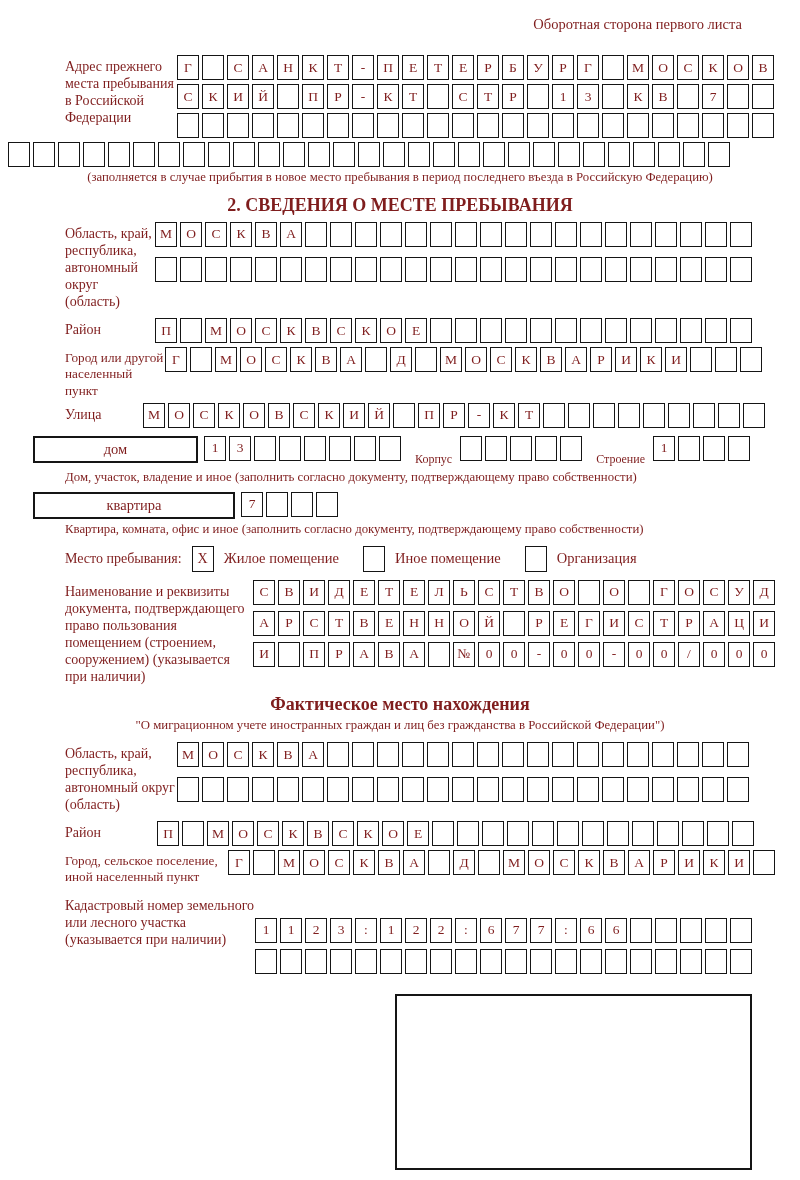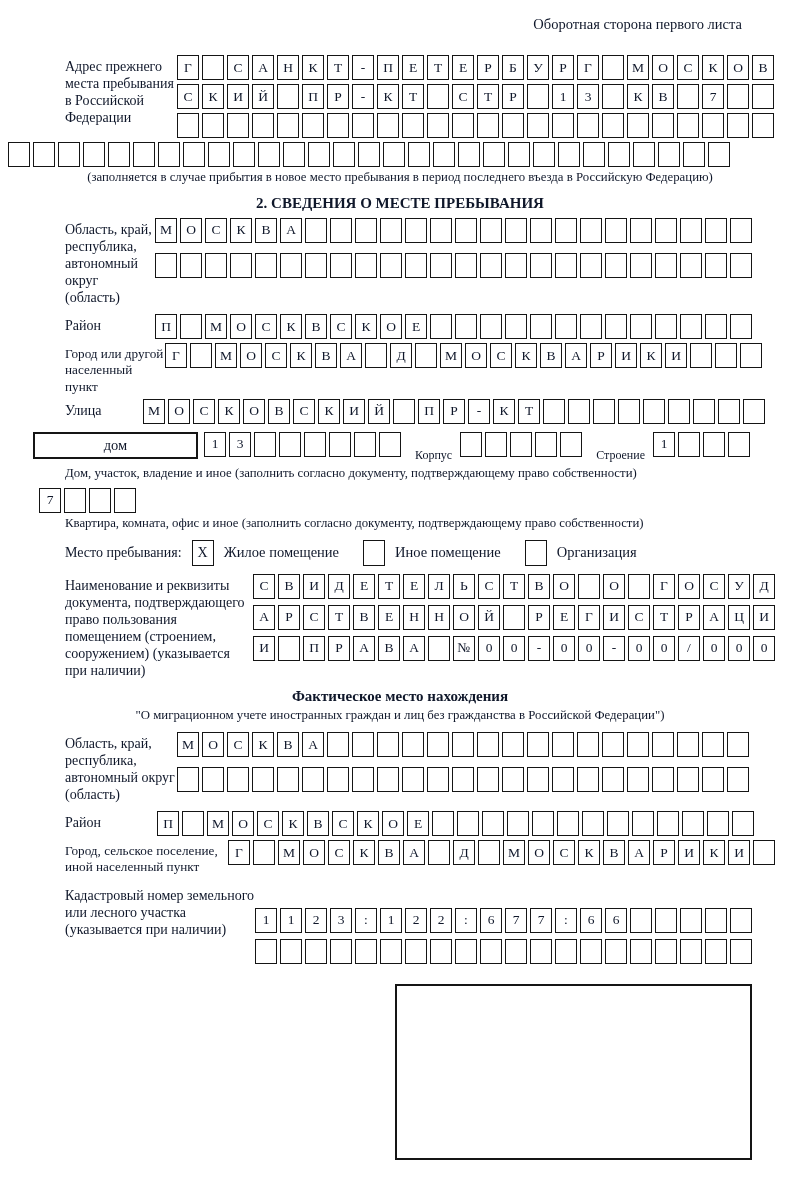--- a/index.html
+++ b/index.html
@@ -2,21 +2,21 @@
 <html><head>
 <meta charset="utf-8">
 <style>
   html,body{margin:0;padding:0;background:#ffffff;}
   .page{
     position:relative;
     width:800px;height:1180px;
     box-sizing:border-box;
     padding:16px 0 0 0;
     background:#ffffff;
-    color:#0f172a;
+    color:#7f1d1d;
     font-family:"Liberation Serif","DejaVu Serif",serif;
     overflow:hidden;
   }
   .hdr{
     text-align:right;
     padding-right:58px;
     font-size:14.5px;
     margin-bottom:22px;
   }
   .flexrow{display:flex;align-items:flex-start;}
@@ -58,21 +58,21 @@
     background:#fff;
   }
   .note{
     font-size:12.8px;
     line-height:1.25;
     margin-top:3px;
   }
   .center{text-align:center;}
   .sec-title{
     font-weight:bold;
-    font-size:15px;
+    font-size:18px;
     text-align:center;
     margin-top:9px;
   }
   .fieldbox{
     box-sizing:border-box;
     border:2px solid #151515;
     height:27px;
     display:flex;align-items:center;justify-content:center;
     font-size:14.5px;
     flex-shrink:0;
@@ -406,20 +406,21 @@
     <div class="cellrow">
         <span class="cell">1</span>
         <span class="cell"></span>
         <span class="cell"></span>
         <span class="cell"></span>
       </div>
   </div>
   <div class="note ml65">Дом, участок, владение и иное (заполнить согласно документу, подтверждающему право собственности)</div>
 
   <div class="flexrow ml33 mt6">
+    <div class="fieldbox w-202">квартира</div>
     <div class="cellrow ml6">
         <span class="cell">7</span>
         <span class="cell"></span>
         <span class="cell"></span>
         <span class="cell"></span>
       </div>
   </div>
   <div class="note ml65">Квартира, комната, офис и иное (заполнить согласно документу, подтверждающему право собственности)</div>
 
   <div class="flexrow ml65 mt8 stay">

